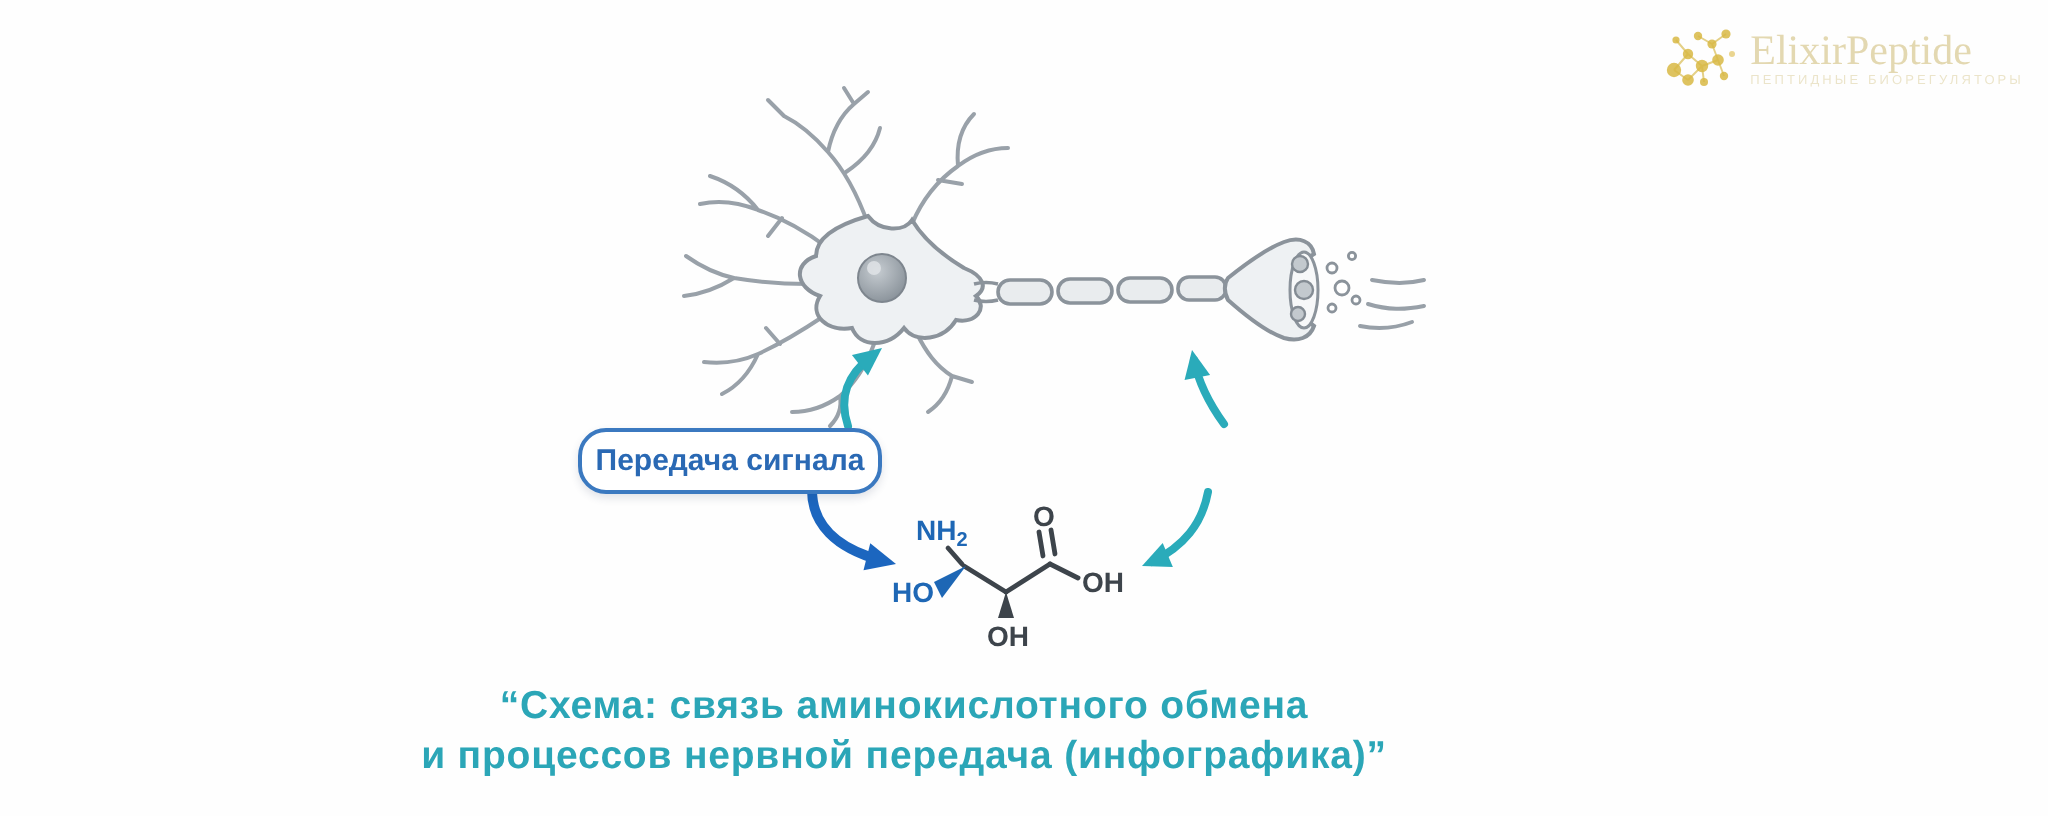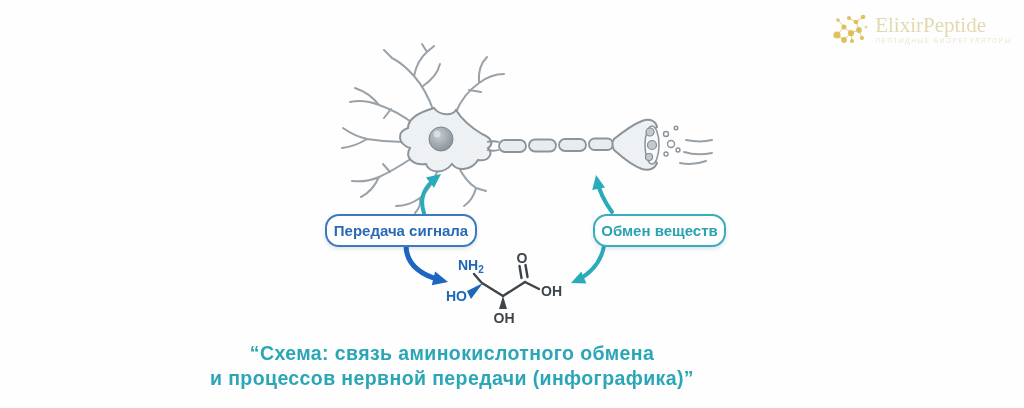--- a/index.html
+++ b/index.html
@@ -28,21 +28,21 @@
     font-size:6.5px; letter-spacing:1.55px; color:#ddd0a0; opacity:0.55; text-transform:uppercase; margin-top:1px;
   }
   
   .scene { position:absolute; top:0; left:0; }
   
   .box {
     position:absolute; background:#ffffff; display:flex; align-items:center; justify-content:center;
     font-weight:bold; font-size:15px; border-radius:14px;
     box-shadow:0 2px 4px rgba(40,60,90,0.14);
   }
-  .box-left  { left:289px; top:214px; width:148px; height:29px; border:2px solid #3b79c0; color:#2a69b4;margin-left:36px; }
+  .box-left  { left:289px; top:214px; width:148px; height:29px; border:2px solid #3b79c0; color:#2a69b4; }
   .box-right { left:593px; top:214px; width:129px; height:29px; border:2px solid #38adbb; color:#2aa2b3; }
   
   .caption {
     position:absolute; top:341px; left:0; width:904px; text-align:center;
     color:#2ba6b7; font-weight:bold; font-size:19.5px; line-height:24.5px; letter-spacing:0.4px;
   }
 </style>
 </head>
 <body>
 
@@ -172,22 +172,19 @@
       <text x="446" y="301" font-size="14" fill="#1e67b5">HO</text>
       <text x="504" y="323" font-size="14" fill="#3d444b" text-anchor="middle">OH</text>
       <text x="522" y="263" font-size="14" fill="#3d444b" text-anchor="middle">O</text>
       <text x="541" y="296" font-size="14" fill="#3d444b">OH</text>
     </g>
   </svg>
 
   <div class="box box-left">
     <span>Передача сигнала</span>
   </div>
-  <div class="box box-right">
-    <span>Обмен веществ</span>
-  </div>
 
   <div class="caption">
     <div>“Схема: связь аминокислотного обмена</div>
-    <div>и процессов нервной передачи (инфографика)”</div>
+    <div>и процессов нервной передача (инфографика)”</div>
   </div>
 
 </div>
 
 </body></html>

